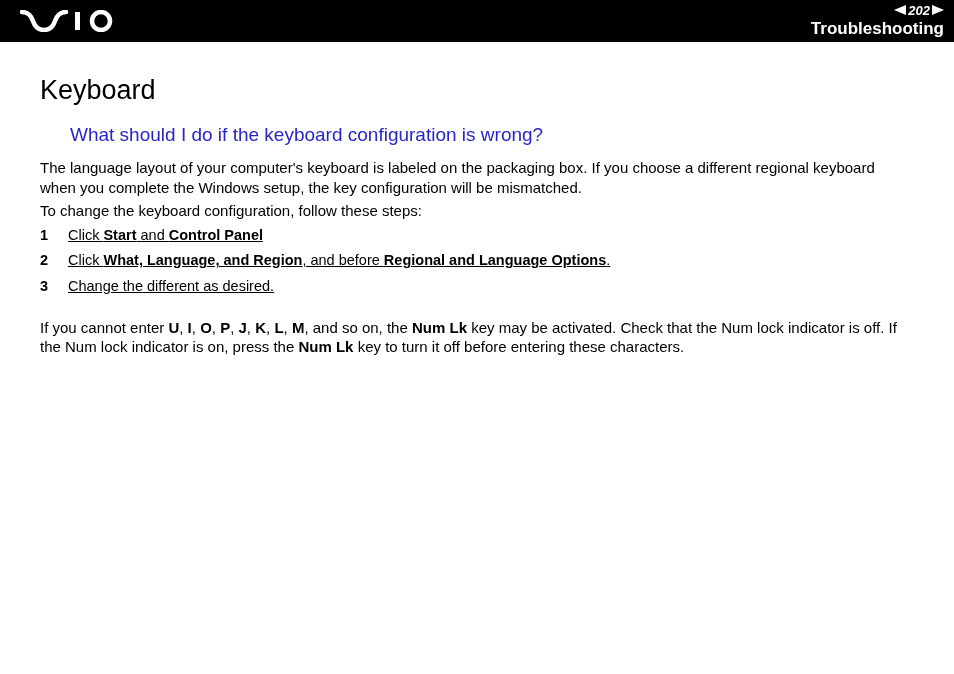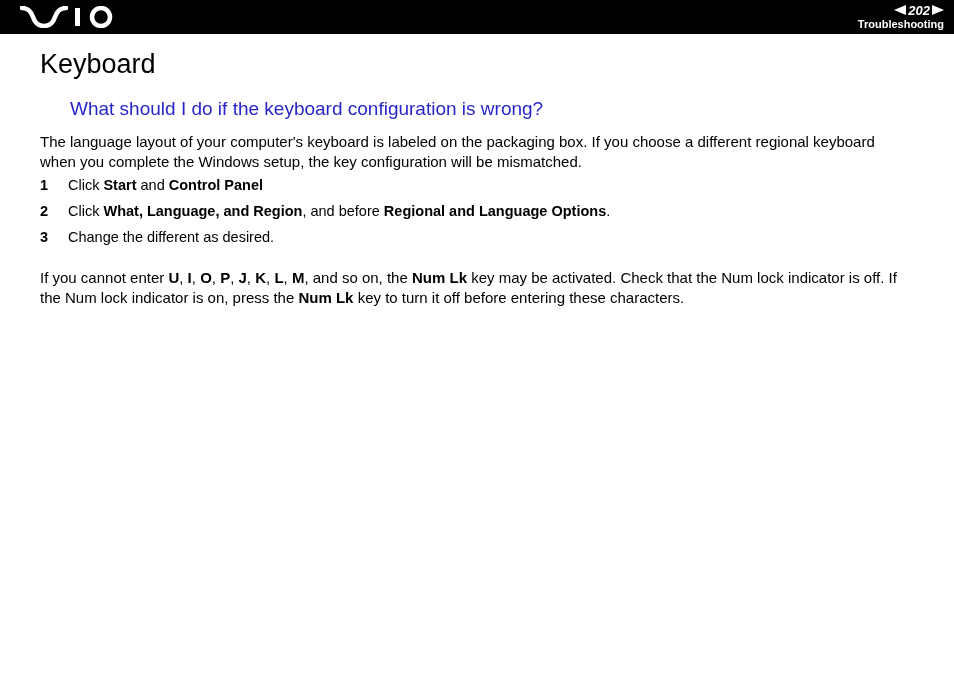--- a/index.html
+++ b/index.html
@@ -11,21 +11,21 @@
       color: #000;
       overflow: hidden;
     }
     .header {
       background: #000;
       color: #fff;
       display: flex;
       justify-content: space-between;
       align-items: center;
       padding: 6px 10px 6px 20px;
-      height: 34px;
+      height: 42px;
     }
     .vaio-logo {
       display: flex;
       align-items: center;
       gap: 0;
     }
     .vaio-logo svg { display: block; }
     .header-right {
       text-align: right;
       font-size: 12px;
@@ -38,24 +38,24 @@
       gap: 2px;
       font-style: italic;
       font-weight: bold;
       font-size: 13px;
     }
     .arrow-left, .arrow-right {
       display: inline-block;
     }
     .section-label {
       font-weight: bold;
-      font-size: 11px;
+      font-size: 17px;
     }
     .content {
-      padding: 15px 40px 20px 40px;
+      padding: 33px 40px 20px 40px;
     }
     .page-title {
       font-size: 27px;
       font-weight: normal;
       margin-bottom: 18px;
       color: #000;
     }
     .question {
       font-size: 19px;
       color: #2727c9;
@@ -65,20 +65,21 @@
     }
     .body-text {
       font-size: 15px;
       line-height: 1.3;
       margin-bottom: 4px;
     }
     .steps {
       list-style: none;
       counter-reset: step;
       margin-bottom: 20px;
+      text-decoration: underline;
     }
     .steps li {
       counter-increment: step;
       font-size: 14.5px;
       line-height: 1.5;
       padding-left: 28px;
       position: relative;
       margin-bottom: 4px;
     }
     .steps li::before {
@@ -117,20 +118,21 @@
     </div>
     <div class="section-label">Troubleshooting</div>
   </div>
 </div>
 
 <div class="content">
   <h1 class="page-title">Keyboard</h1>
 
   <h2 class="question">What should I do if the keyboard configuration is wrong?</h2>
   <p class="body-text">The language layout of your computer's keyboard is labeled on the packaging box. If you choose a different regional keyboard when you complete the Windows setup, the key configuration will be mismatched.</p>
+  <p class="body-text">To change the keyboard configuration, follow these steps:</p>
 
   <ol class="steps">
     <li><span>Click </span><span class="bold">Start</span><span> and </span><span class="bold">Control Panel</span></li>
     <li><span>Click </span><span class="bold">What, Language, and Region</span><span>, and before </span><span class="bold">Regional and Language Options</span><span>.</span></li>
     <li><span>Change the different as desired.</span></li>
   </ol>
 
   <div class="section2">
     <p class="body-text"><span>If you cannot enter </span><span class="bold">U</span><span>, </span><span class="bold">I</span><span>, </span><span class="bold">O</span><span>, </span><span class="bold">P</span><span>, </span><span class="bold">J</span><span>, </span><span class="bold">K</span><span>, </span><span class="bold">L</span><span>, </span><span class="bold">M</span><span>, and so on, the </span><span class="bold">Num Lk</span><span> key may be activated. Check that the Num lock indicator is off. If the Num lock indicator is on, press the </span><span class="bold">Num Lk</span><span> key to turn it off before entering these characters.</span></p>
   </div>

